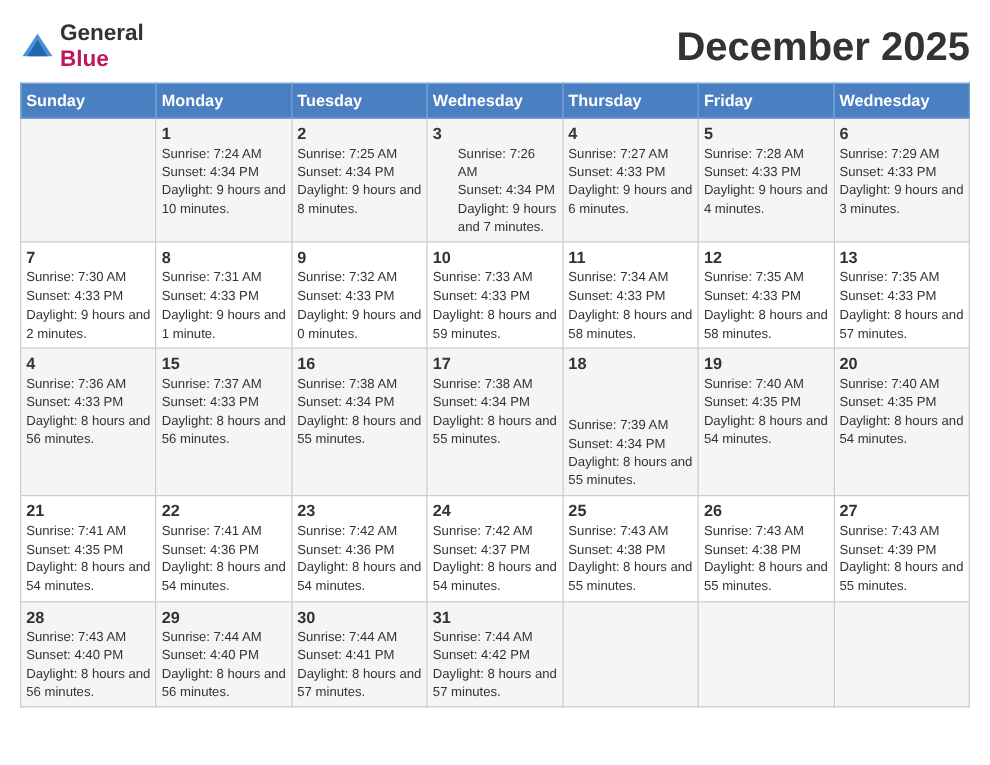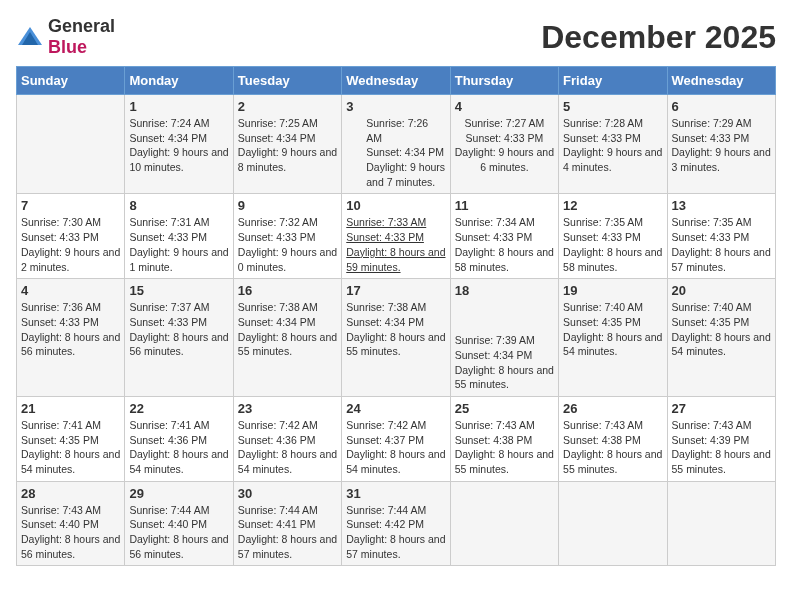--- a/index.html
+++ b/index.html
@@ -133,21 +133,21 @@
 Daylight: 9 hours and 8 minutes.</div>
         </td>
         <td>
           <div class="day-number">3</div>
           <div class="day-detail" style="white-space: pre-line; margin-left: 20px;">Sunrise: 7:26 AM
 Sunset: 4:34 PM
 Daylight: 9 hours and 7 minutes.</div>
         </td>
         <td>
           <div class="day-number">4</div>
-          <div class="day-detail" style="white-space: pre-line; text-align: center;">Sunrise: 7:27 AM
+          <div class="day-detail" style="white-space: pre-line;">Sunrise: 7:27 AM
 Sunset: 4:33 PM
 Daylight: 9 hours and 6 minutes.</div>
         </td>
         <td>
           <div class="day-number">5</div>
           <div class="day-detail" style="white-space: pre-line;">Sunrise: 7:28 AM
 Sunset: 4:33 PM
 Daylight: 9 hours and 4 minutes.</div>
         </td>
         <td>
@@ -171,21 +171,21 @@
 Daylight: 9 hours and 1 minute.</div>
         </td>
         <td>
           <div class="day-number">9</div>
           <div class="day-detail" style="white-space: pre-line;">Sunrise: 7:32 AM
 Sunset: 4:33 PM
 Daylight: 9 hours and 0 minutes.</div>
         </td>
         <td>
           <div class="day-number">10</div>
-          <div class="day-detail" style="white-space: pre-line; text-decoration: underline;">Sunrise: 7:33 AM
+          <div class="day-detail" style="white-space: pre-line;">Sunrise: 7:33 AM
 Sunset: 4:33 PM
 Daylight: 8 hours and 59 minutes.</div>
         </td>
         <td>
           <div class="day-number">11</div>
           <div class="day-detail" style="white-space: pre-line;">Sunrise: 7:34 AM
 Sunset: 4:33 PM
 Daylight: 8 hours and 58 minutes.</div>
         </td>
         <td>

